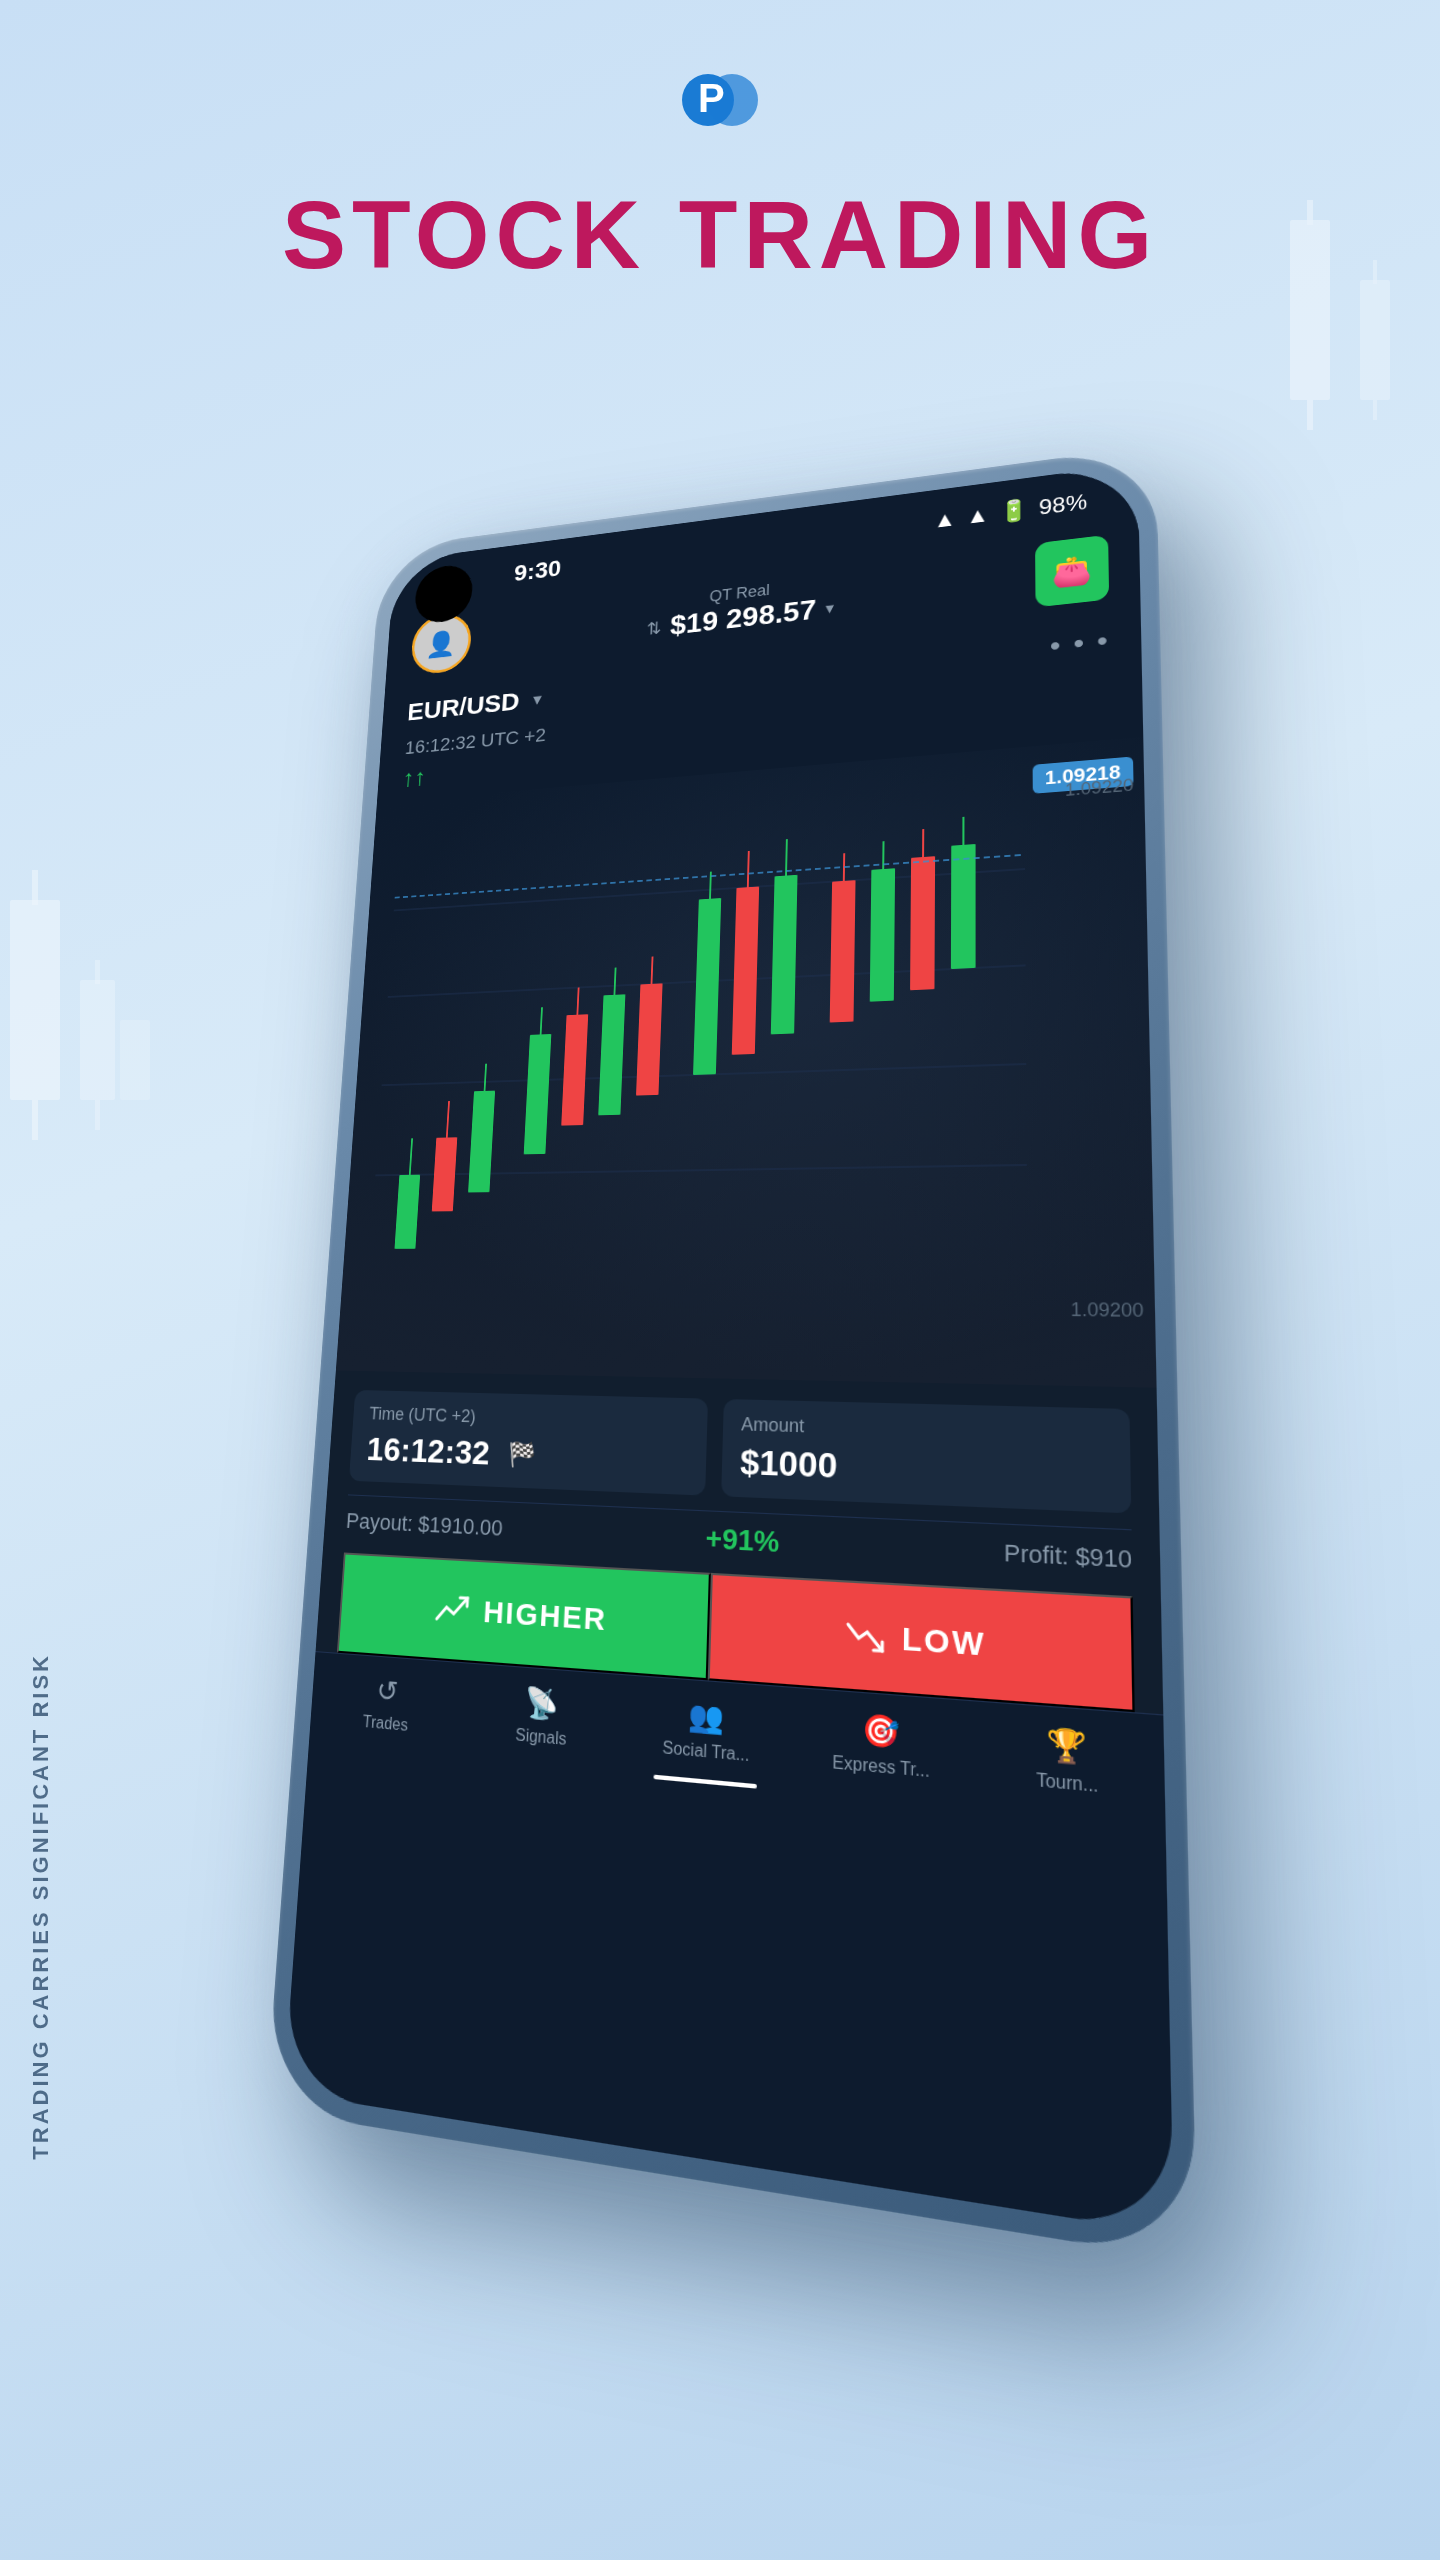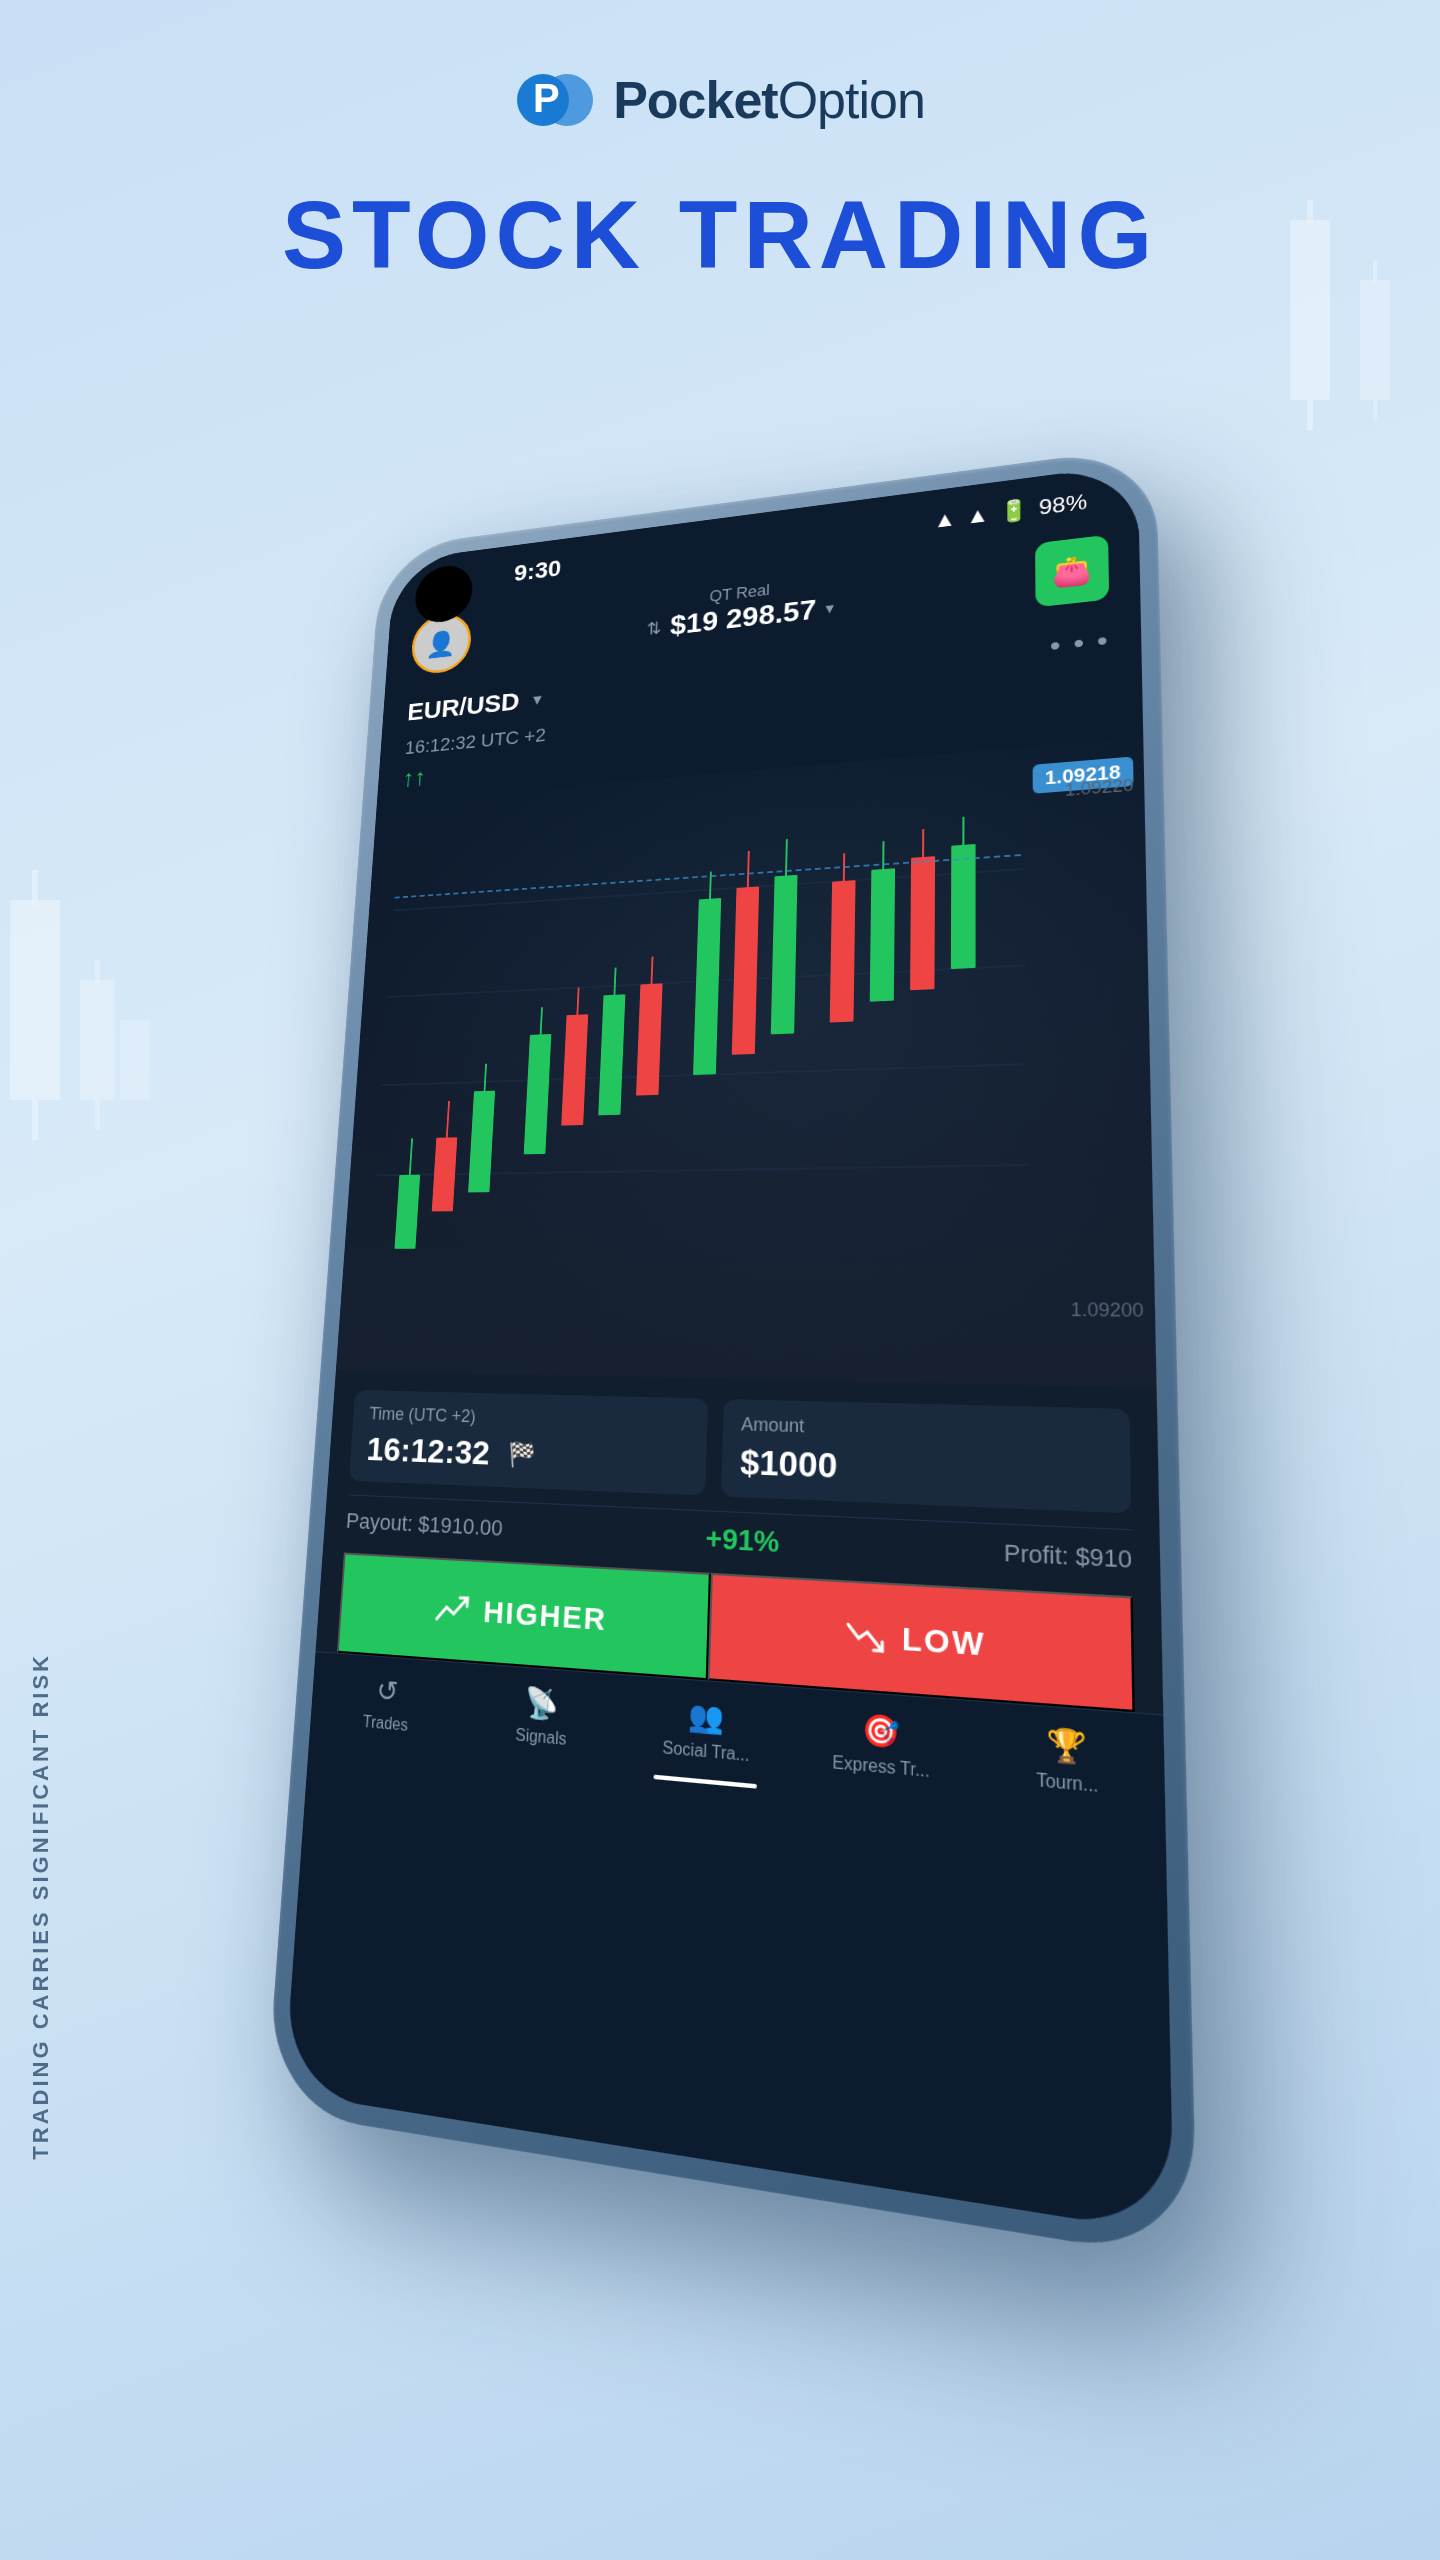--- a/index.html
+++ b/index.html
@@ -35,21 +35,21 @@
     }
 
     .brand-name span {
       font-weight: 400;
     }
 
     .page-title {
       text-align: center;
       font-size: 96px;
       font-weight: 900;
-      color: #1d4ed8;
+      color: #be185d;
       letter-spacing: 6px;
       margin-top: 40px;
       text-transform: uppercase;
     }
 
     
     .side-candles-right {
       position: absolute;
       right: 30px;
       top: 200px;
@@ -464,23 +464,20 @@
 </svg>
 
 <div class="risk-warning">TRADING CARRIES SIGNIFICANT RISK</div>
 
 <div class="header">
   <svg class="logo-icon" viewBox="0 0 80 80">
     <circle cx="28" cy="40" r="26" fill="#1a7bd4"></circle>
     <circle cx="52" cy="40" r="26" fill="#1a7bd4" opacity="0.7"></circle>
     <text x="18" y="52" font-size="40" font-weight="900" fill="white">P</text>
   </svg>
-  <div class="brand-name">
-    <span style="font-weight:900">Pocket</span><span>Option</span>
-  </div>
 </div>
 
 <div class="page-title">STOCK TRADING</div>
 
 <div class="phone-container">
   <div class="phone-outer">
     <div class="phone-inner">
 
       <div class="status-bar">
         <div class="camera-notch"></div>

